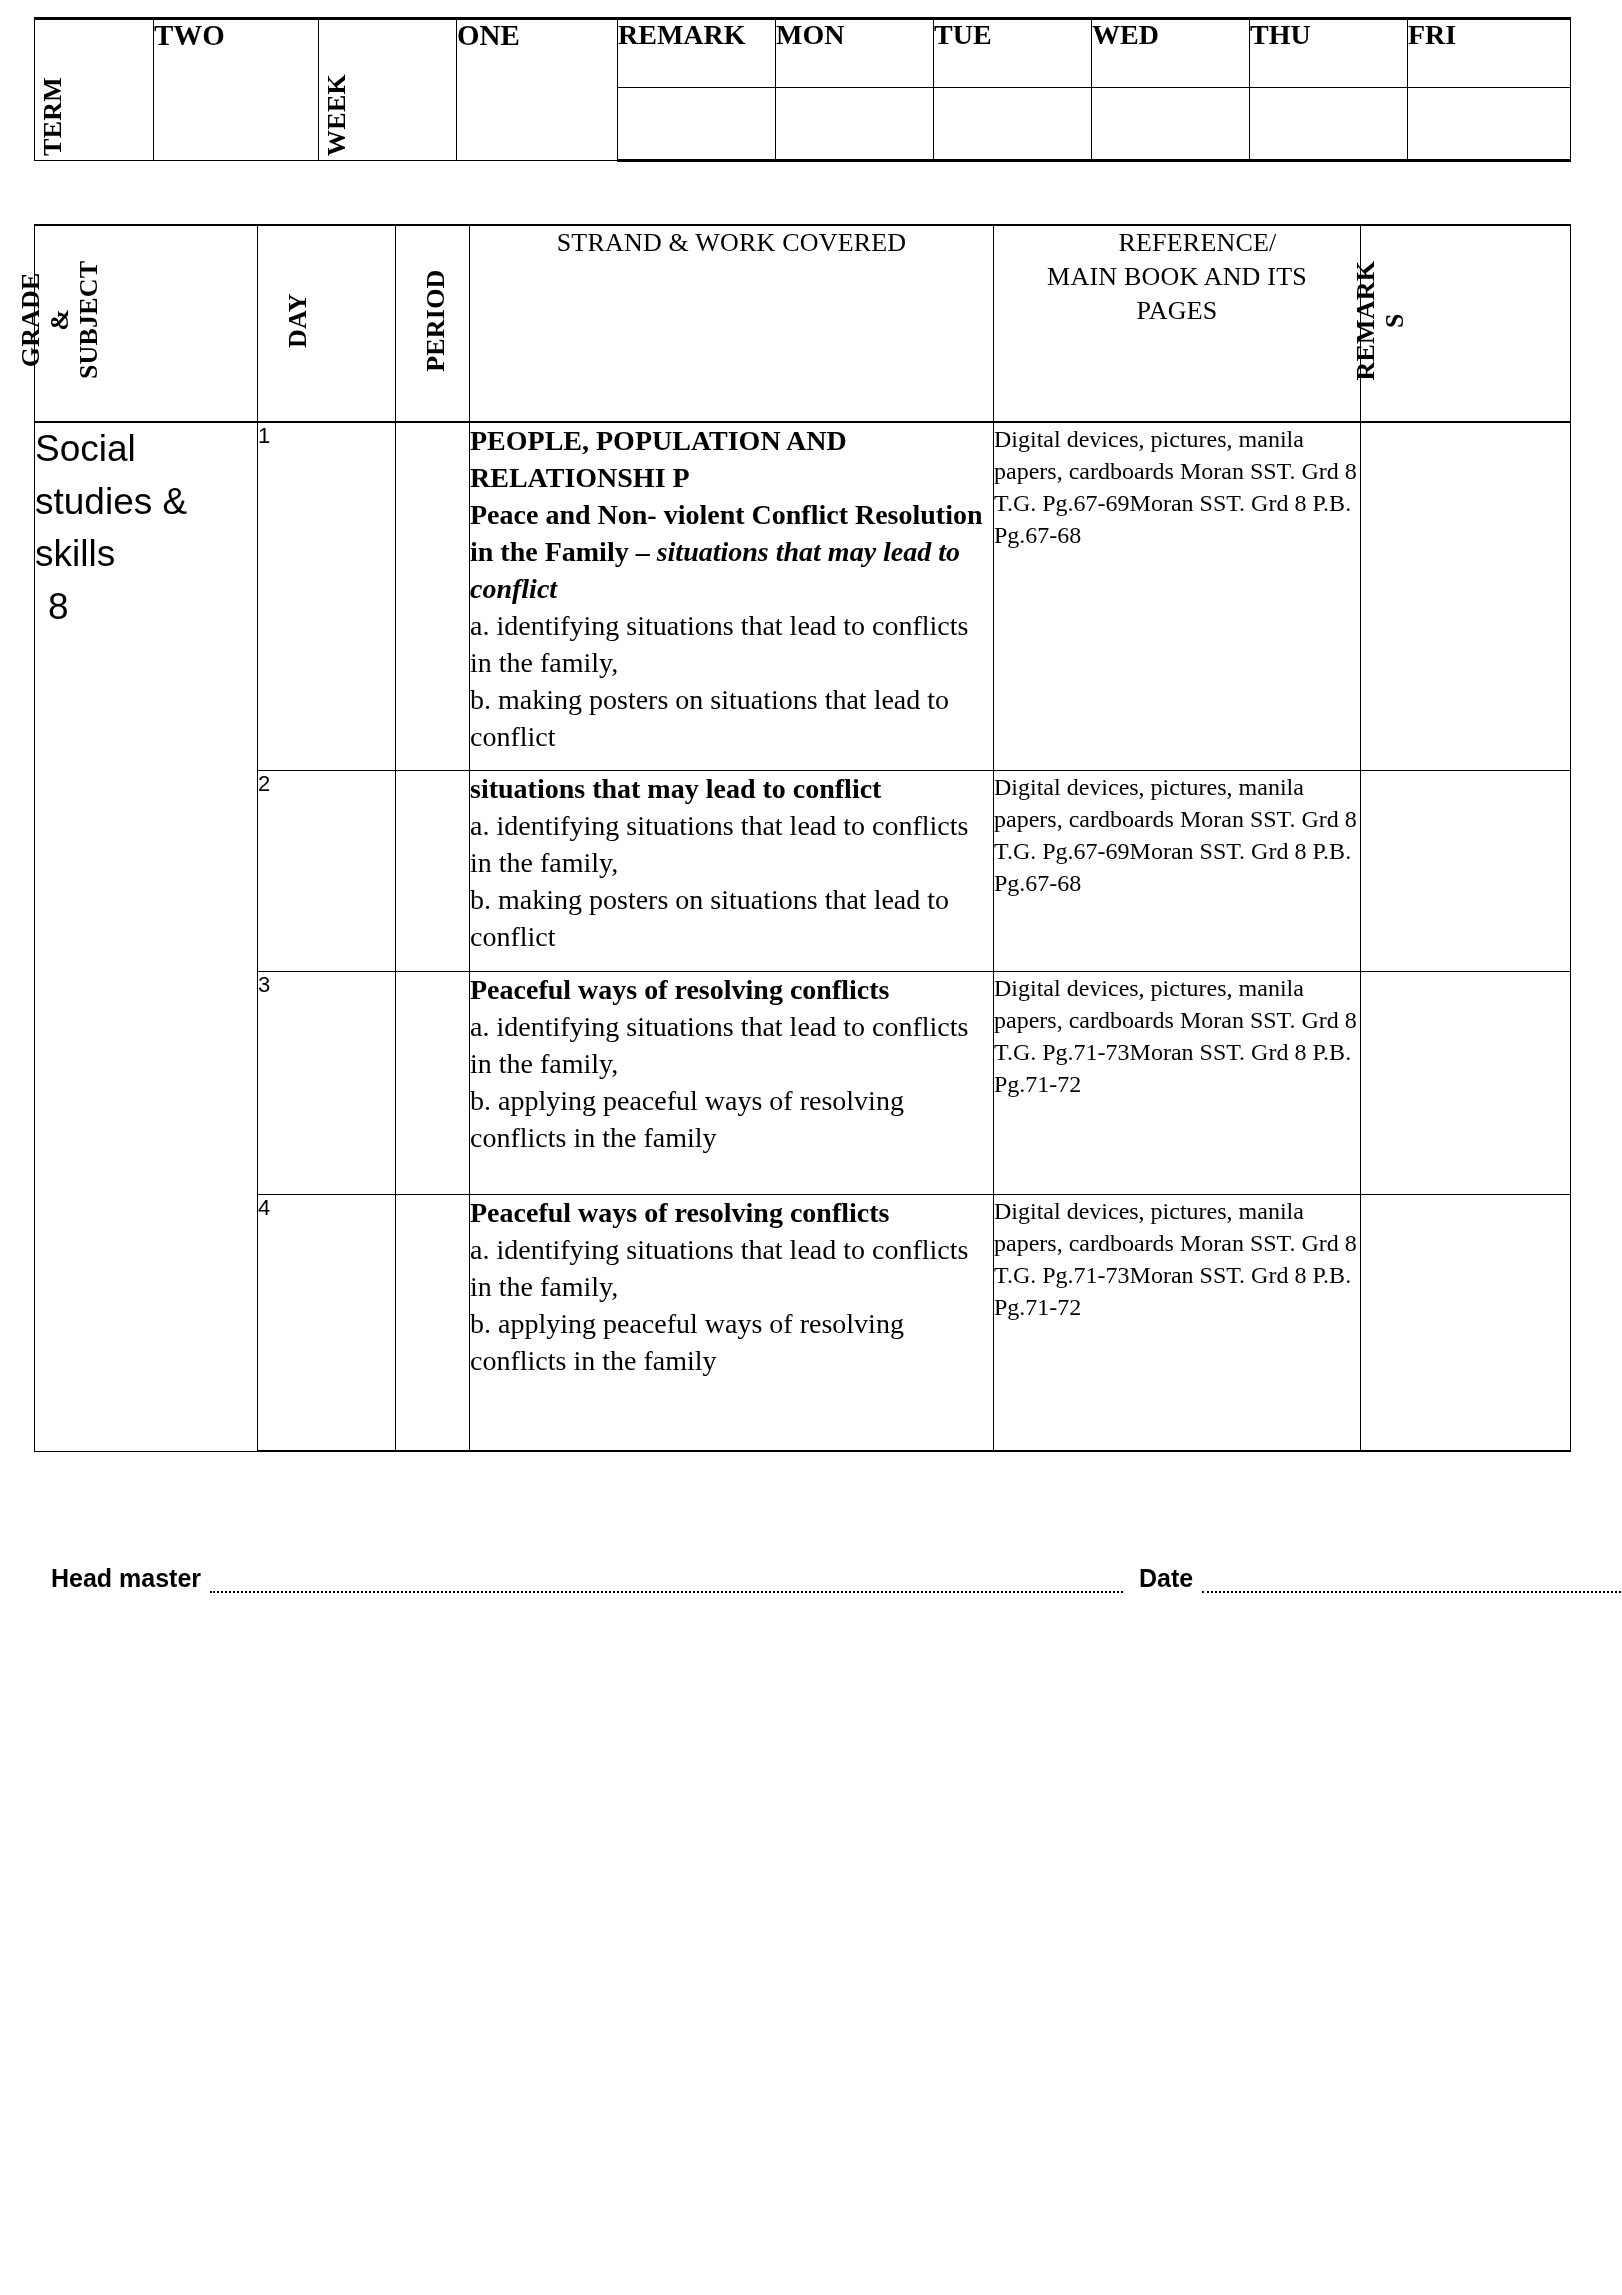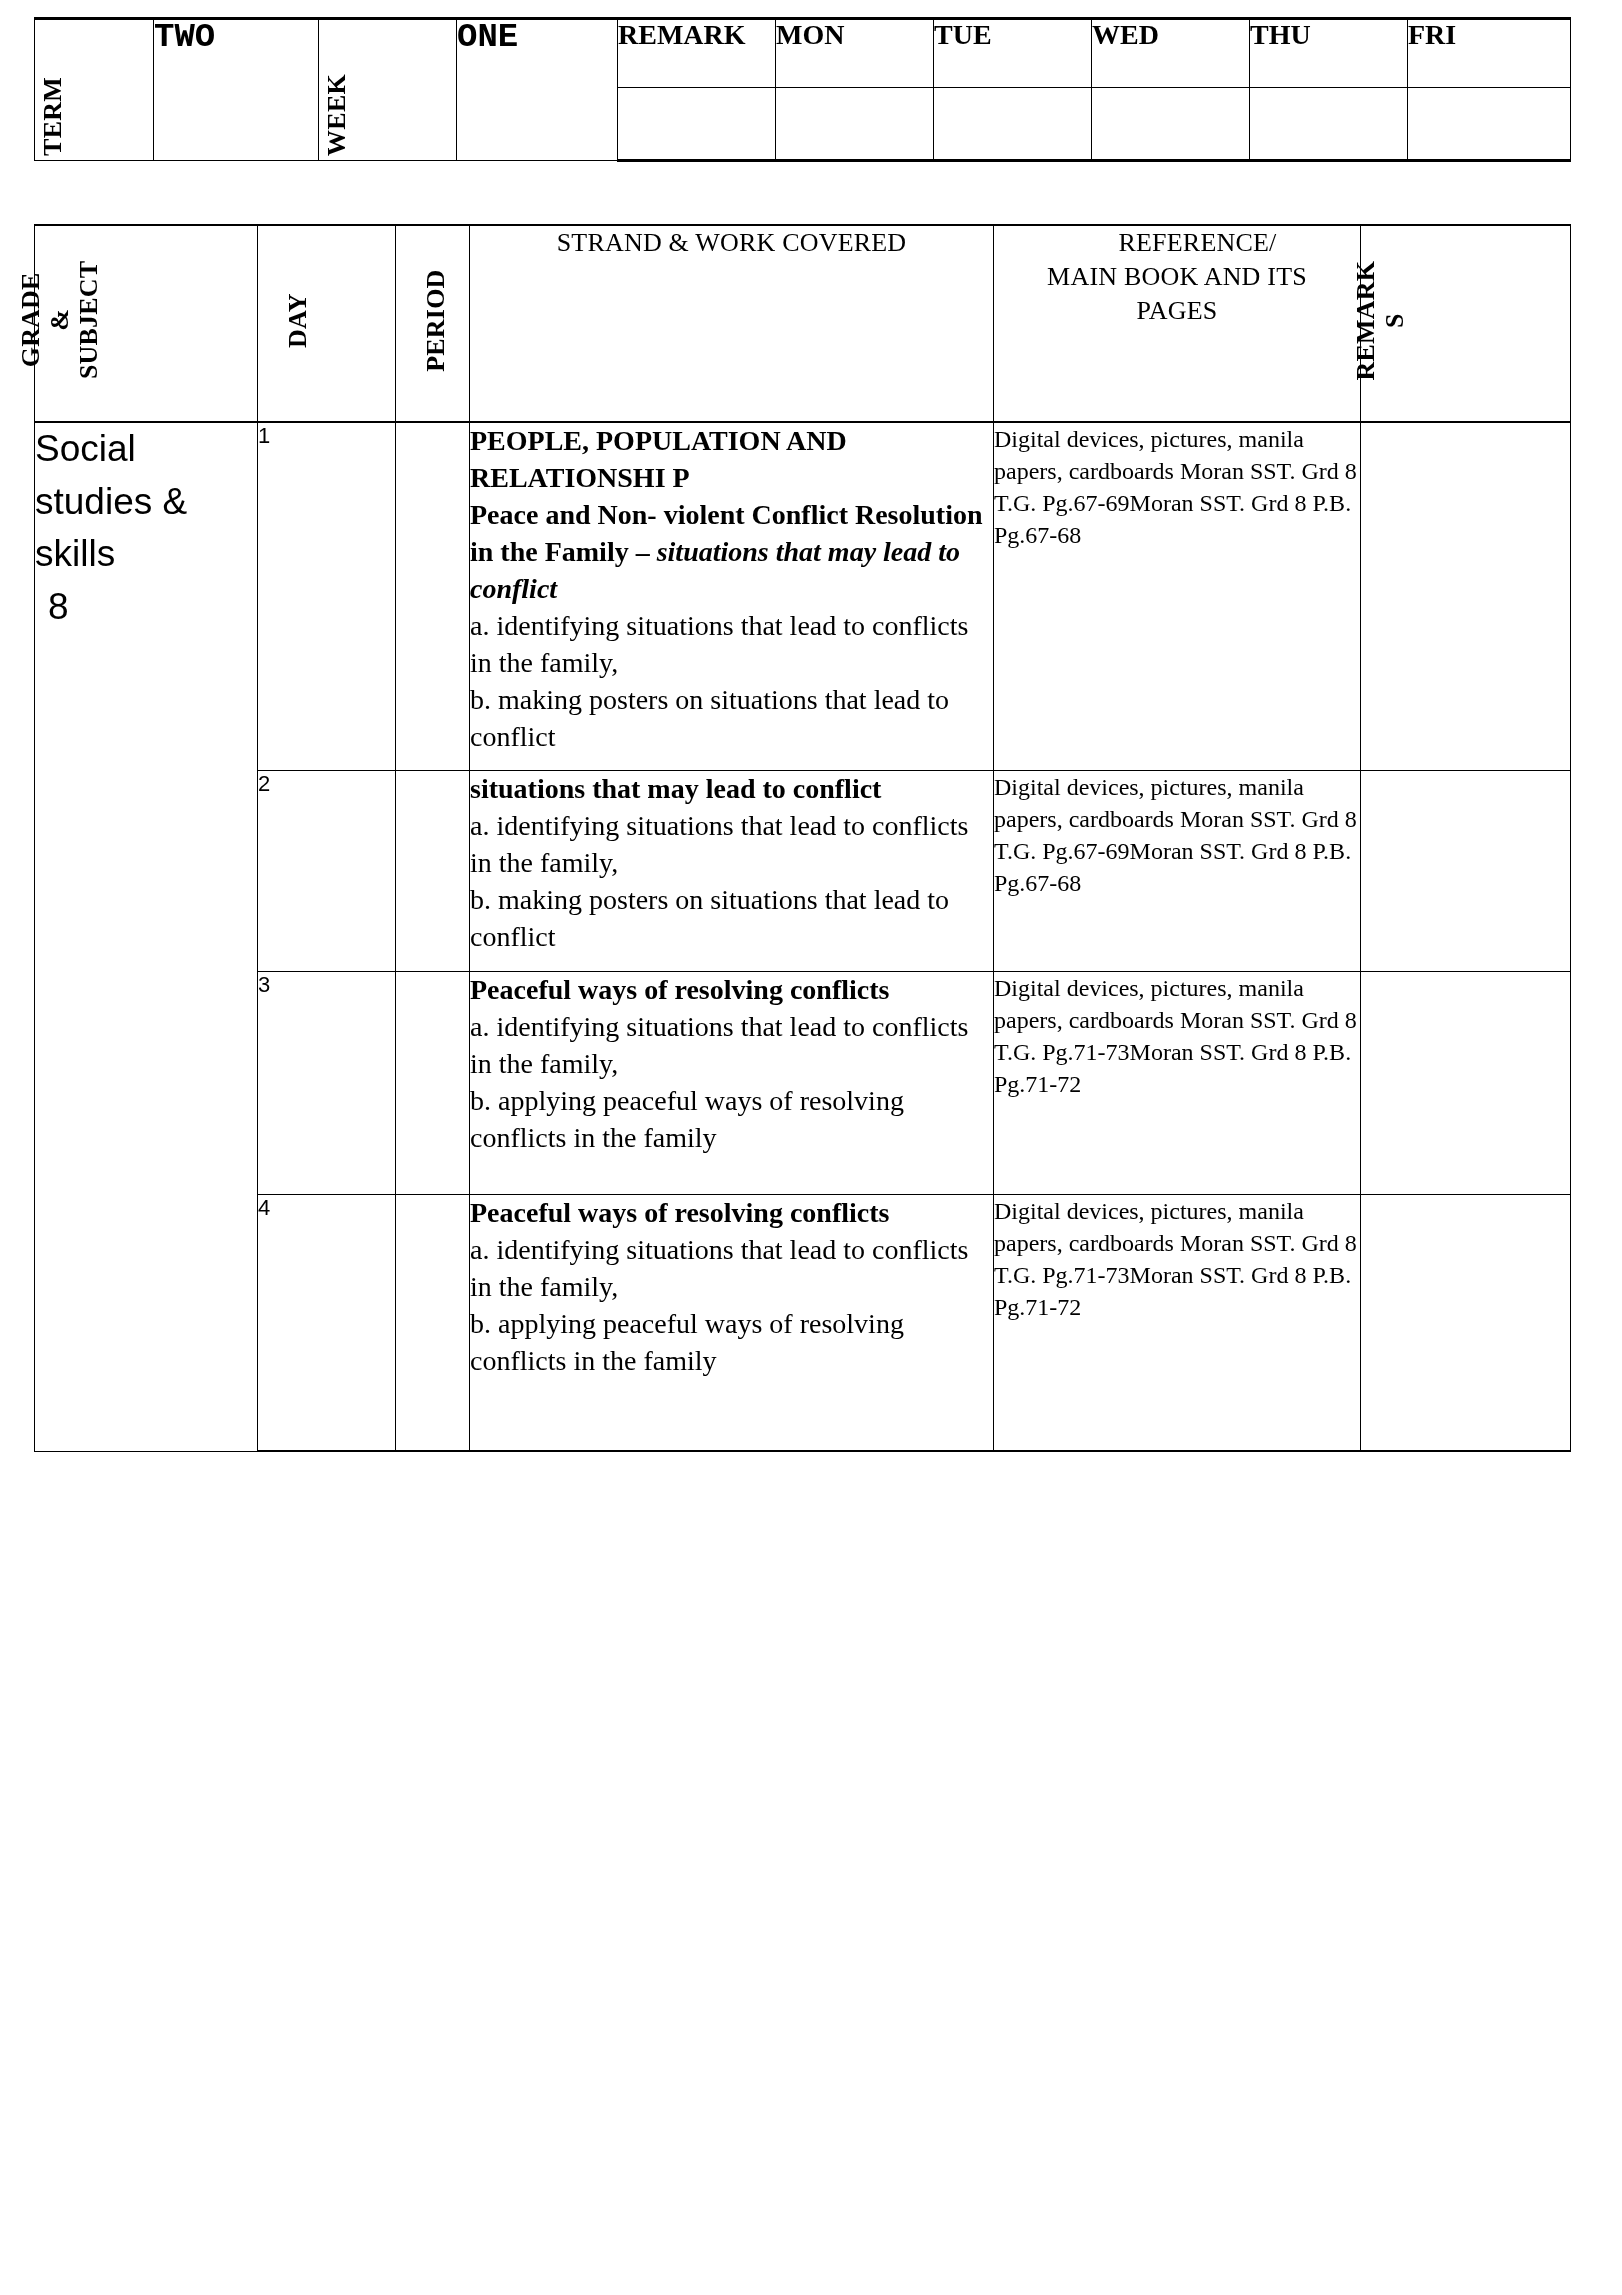--- a/index.html
+++ b/index.html
@@ -48,24 +48,23 @@
     font-size: 26px;
     letter-spacing: 0.3px;
     line-height: 1;
   }
   .rot-term { left: 31px; }
   .rot-week { left: 31px; }
 
   .cell-plain {
     height: 140px;
     font-weight: bold;
-    font-size: 34px;
+    font-size: 29px;
     padding: 7.9px 0 0 11.8px;
     line-height: 1.05;
-    font-family: Liberation Mono, monospace;
   }
   .day-head {
     height: 65px;
     font-weight: bold;
     font-size: 28px;
     padding: 6.5px 0 0 9.2px;
     line-height: 1.05;
   }
   .day-blank {
     height: 68px;
@@ -291,14 +290,20 @@
       <p>a. identifying situations that lead to conflicts in the family,</p>
       <p>b. applying peaceful ways of resolving conflicts in the family</p>
     </td>
     <td class="ref-cell">Digital devices, pictures, manila papers, cardboards Moran SST. Grd 8 T.G. Pg.71-73Moran SST. Grd 8 P.B. Pg.71-72</td>
     <td class="remark-cell"></td>
   </tr>
 </tbody>
   </table>
 
 <div class="footer">
+  <div class="foot-line second">
+    <span>Head master</span>
+    <span class="dots fixed-a"></span>
+    <span class="gap-label">Date</span>
+    <span class="dots fixed-b"></span>
+  </div>
 </div>
 
 
 </body></html>

